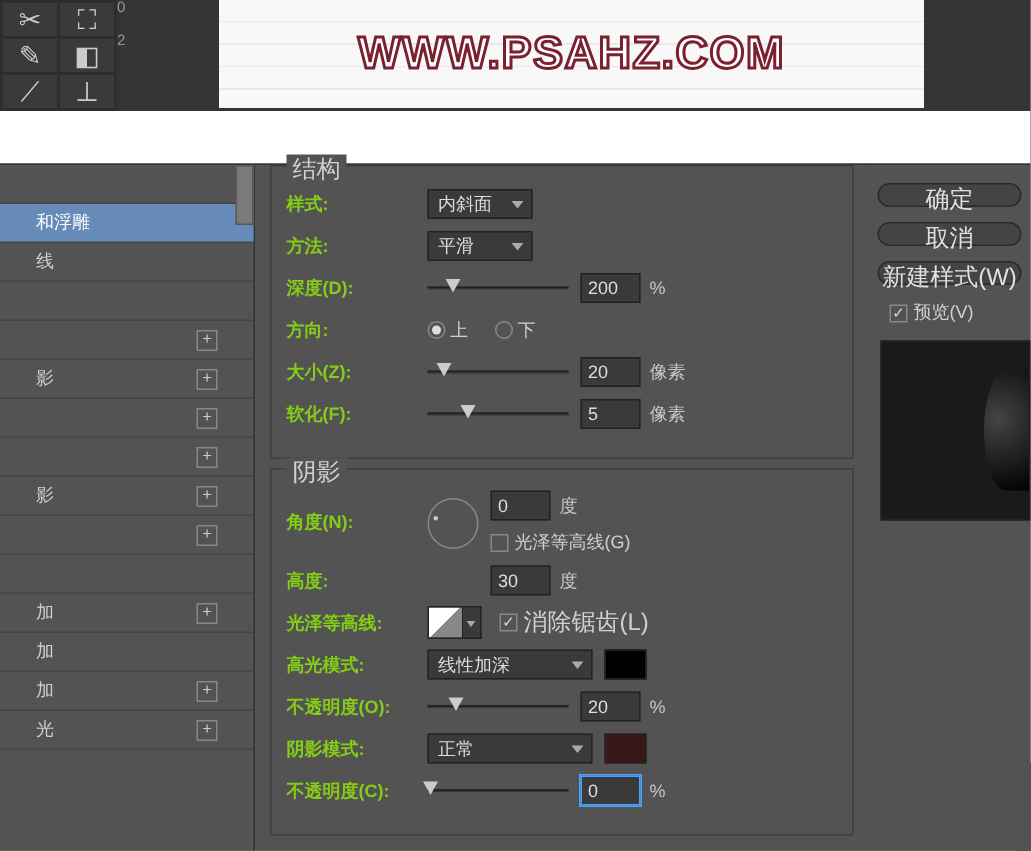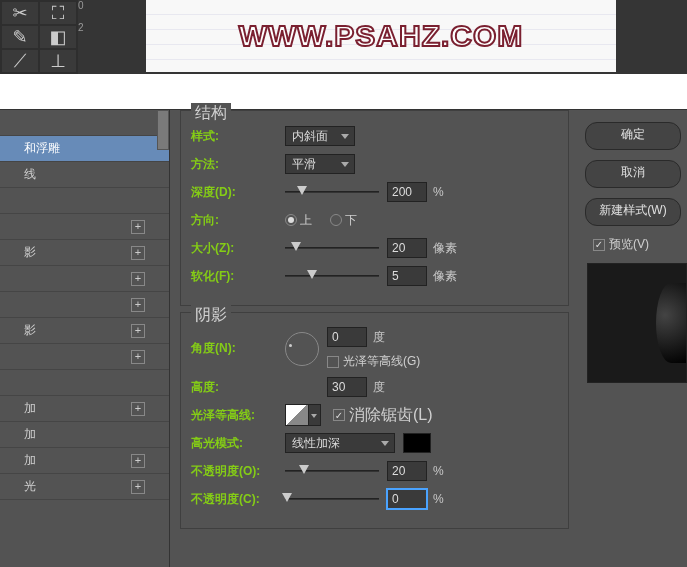--- a/index.html
+++ b/index.html
@@ -39,21 +39,21 @@
 .radio.checked::after { content: ''; position: absolute; top: 2px; left: 2px; width: 6px; height: 6px; background: #ddd; border-radius: 50%; }
 .checkbox { width: 12px; height: 12px; border: 1px solid #888; display: inline-flex; align-items: center; justify-content: center; font-size: 10px; color: #ddd; margin-right: 4px; }
 .angle-dial { width: 34px; height: 34px; border: 1px solid #888; border-radius: 50%; position: relative; margin-right: 8px; }
 .angle-dial::after { content: ''; position: absolute; width: 3px; height: 3px; background: #ccc; border-radius: 50%; top: 11px; left: 3px; }
 .swatch-curve { width: 24px; height: 22px; background: linear-gradient(135deg, #fff 50%, #888 50%); border: 1px solid #222; }
 .swatch-dd { width: 12px; height: 22px; background: #3a3a3a; border: 1px solid #222; border-left: none; position: relative; }
 .swatch-dd::after { content: ''; position: absolute; right: 3px; top: 9px; border-left: 3px solid transparent; border-right: 3px solid transparent; border-top: 4px solid #aaa; }
 .color-swatch { width: 28px; height: 20px; border: 1px solid #222; margin-left: 8px; }
 
 .right-col { width: 108px; padding: 12px 0 0 6px; background: #535353; }
-.pill-btn { display: block; width: 96px; height: 28px; border-radius: 12px; background: #444; border: 1px solid #2a2a2a; color: #e0e0e0; font-size: 12px; text-align: center; line-height: 22px; margin-bottom: 10px; cursor: pointer; }
+.pill-btn { display: block; width: 96px; height: 16px; border-radius: 12px; background: #444; border: 1px solid #2a2a2a; color: #e0e0e0; font-size: 16px; text-align: center; line-height: 22px; margin-bottom: 10px; cursor: pointer; }
 .check-row { display: flex; align-items: center; color: #d0d0d0; font-size: 12px; margin: 4px 0 10px 8px; }
 .preview-box { width: 100px; height: 120px; background: #1a1a1a; border: 1px solid #222; margin-left: 2px; display: flex; align-items: center; justify-content: flex-end; overflow: hidden; }
 .preview-shape { width: 30px; height: 80px; background: radial-gradient(circle at 30% 40%, #444, #000); border-radius: 50% 0 0 50%; }
 </style>
 </head>
 <body>
 
 <div class="top-bar">
   <div class="tools">
     <div class="tool-cell">✂</div>
@@ -219,20 +219,25 @@
       <div class="form-row">
         <span class="label">不透明度(O):</span>
         <div class="slider">
             <div class="slider-track"></div>
             <div class="slider-thumb" style="left:14px"></div>
           </div>
         <input class="num-input" value="20" style="">
         <span class="unit">%</span>
       </div>
       <div class="form-row">
+        <span class="label">阴影模式:</span>
+        <div class="dropdown wide">正常</div>
+        <div class="color-swatch" style="background:#3a1818"></div>
+      </div>
+      <div class="form-row">
         <span class="label">不透明度(C):</span>
         <div class="slider">
             <div class="slider-track"></div>
             <div class="slider-thumb" style="left:-3px"></div>
           </div>
         <input class="num-input focused" value="0" style="">
         <span class="unit">%</span>
       </div>
     </div>
   </div>

